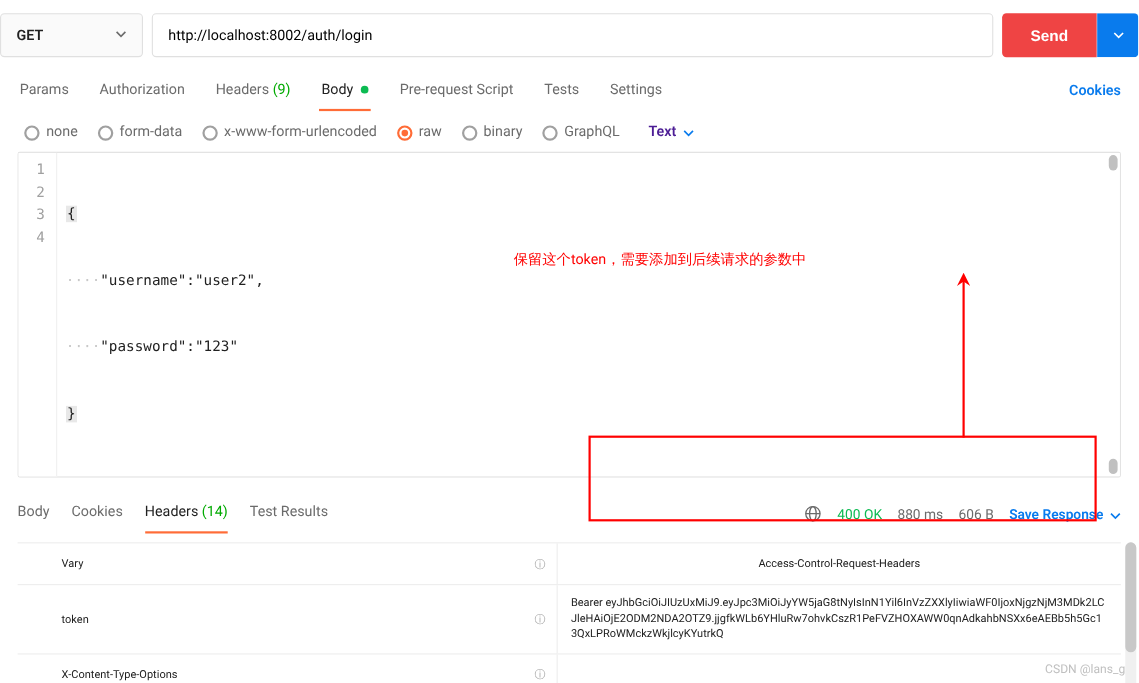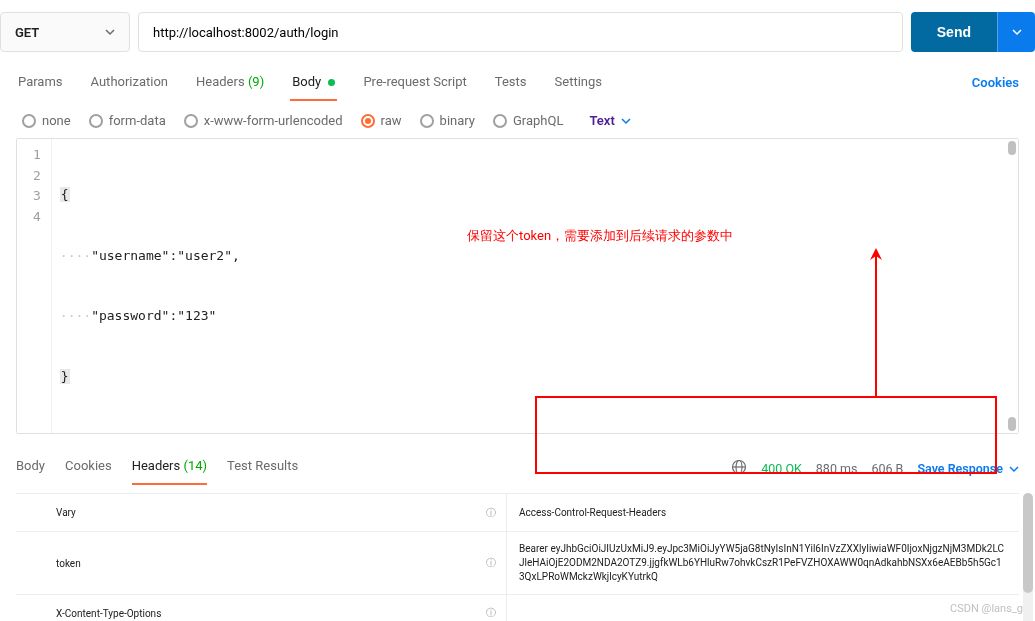--- a/index.html
+++ b/index.html
@@ -4,21 +4,21 @@
   <style>
     * { box-sizing: border-box; margin: 0; padding: 0; }
     body { font-family: -apple-system, BlinkMacSystemFont, "Segoe UI", Roboto, sans-serif; font-size: 13px; color: #212121; background: #fff; position: relative; width: 1035px; height: 621px; overflow: hidden; }
     
     .request-bar { display: flex; gap: 8px; padding: 12px 0 8px; align-items: stretch; }
     .method-select { display: flex; align-items: center; justify-content: space-between; border: 1px solid #e0e0e0; border-radius: 4px; padding: 0 14px; width: 130px; cursor: pointer; background: #fafafa; }
     .method-select .label { font-weight: 600; font-size: 13px; }
     .method-select .chev { color: #6b6b6b; }
     .url-input { flex: 1; border: 1px solid #e0e0e0; border-radius: 4px; padding: 0 14px; font-size: 13px; font-family: inherit; outline: none; height: 40px; }
     .send-group { display: flex; }
-    .send-btn { background: #0369a1; color: #fff; border: none; border-radius: 4px 0 0 4px; font-weight: 600; font-size: 14px; padding: 0 26px; cursor: pointer; height: 40px; }
+    .send-btn { background: #ef4444; color: #fff; border: none; border-radius: 4px 0 0 4px; font-weight: 600; font-size: 14px; padding: 0 26px; cursor: pointer; height: 40px; }
     .send-caret { background: #097bed; color: #fff; border: none; border-left: 1px solid rgba(255,255,255,0.3); border-radius: 0 4px 4px 0; width: 38px; cursor: pointer; display: flex; align-items: center; justify-content: center; height: 40px; }
     
     .req-tabs { display: flex; align-items: center; padding: 6px 16px 0; gap: 24px; border-bottom: none; position: relative; }
     .req-tab { padding: 8px 2px 10px; color: #6b6b6b; cursor: pointer; border-bottom: 2px solid transparent; font-size: 13px; }
     .req-tab.active { color: #212121; border-bottom-color: #ff6c37; }
     .tab-count { color: #0a0; }
     .dot-green { display: inline-block; width: 7px; height: 7px; border-radius: 50%; background: #0cbb52; margin-left: 4px; vertical-align: middle; }
     .cookies-link { margin-left: auto; color: #097bed; font-weight: 600; cursor: pointer; padding: 8px 0 10px; }
     
     .body-types { display: flex; align-items: center; gap: 18px; padding: 12px 22px 10px; }
@@ -52,21 +52,21 @@
     .globe { color: #6b6b6b; }
     .status-ok { color: #0cbb52; }
     .timing, .size { color: #6b6b6b; }
     .save-resp { color: #097bed; font-weight: 600; cursor: pointer; display: flex; align-items: center; gap: 6px; }
     
     .headers-table { margin: 8px 16px 0; position: relative; }
     .hrow { display: flex; border-top: 1px solid #ededed; align-items: stretch; min-height: 38px; }
     .hrow:last-child { border-bottom: 1px solid #ededed; }
     .hcell { padding: 10px 12px; display: flex; align-items: center; font-size: 10px; }
     .hcell.key { width: 490px; padding-left: 40px; position: relative; }
-    .hcell.val { flex: 1; border-left: 1px solid #ededed; word-break: break-all; line-height: 1.4; }
+    .hcell.val { flex: 1; border-left: 1px solid #ededed; word-break: break-all; line-height: 1.4; justify-content: center; }
     .info-ic { position: absolute; right: 10px; color: #a0a0a0; }
     .v-scroll { position: absolute; right: -14px; top: 0; width: 10px; height: 260px; background: #f0f0f0; border-radius: 5px; }
     .v-thumb { position: absolute; top: 0; width: 10px; height: 100px; background: #c8c8c8; border-radius: 5px; }
     
     .watermark { position: absolute; right: 12px; bottom: 6px; color: #c0c0c0; font-size: 11px; }
     
     svg.chev-svg { width: 10px; height: 10px; }
   </style>
 </head>
 <body>

